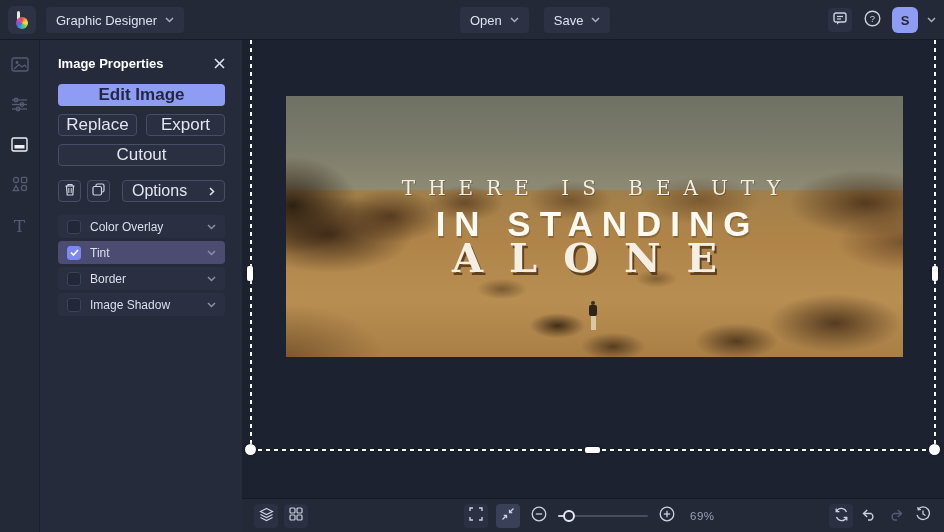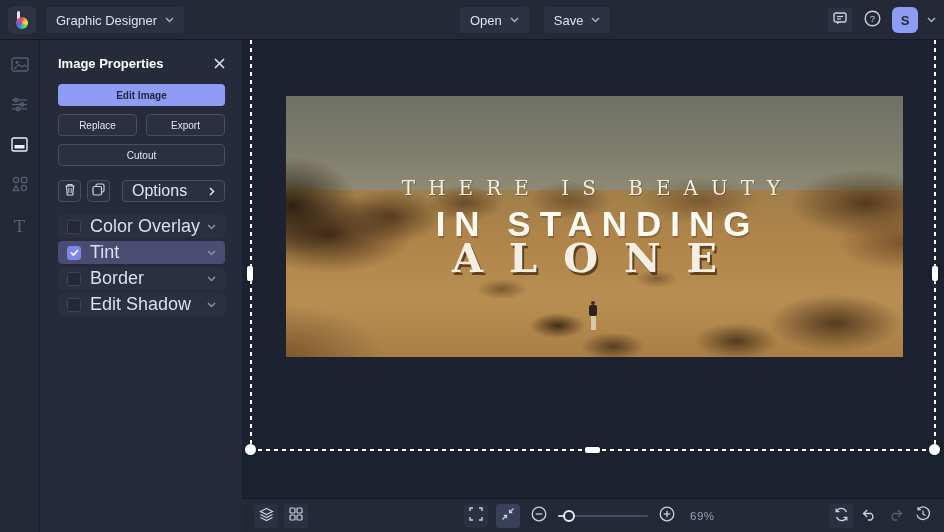--- a/index.html
+++ b/index.html
@@ -31,37 +31,37 @@
   .rail { width:40px; background:#242938; border-right:1px solid #1b1f2d; display:flex; flex-direction:column; align-items:center; padding-top:13px; gap:14px; flex:0 0 40px; }
   .rail-item { width:26px; height:26px; display:flex; align-items:center; justify-content:center; color:#565c72; cursor:pointer; }
   .rail-item.active { color:#eef0f7; }
   .rail-item .t-glyph { font-family:"DejaVu Serif", serif; font-size:17px; line-height:1; }
 
   
   .panel { width:202px; background:#262b3c; position:relative; flex:0 0 202px; padding:0 17px 0 18px; }
   .panel-head { display:flex; align-items:center; justify-content:space-between; margin-top:14px; height:18px; }
   .panel-title { font-size:13px; font-weight:bold; color:#ffffff; }
   .close-x { color:#dfe3f0; cursor:pointer; display:flex; }
-  .btn { border-radius:4px; display:flex; align-items:center; justify-content:center; font-size:10px; cursor:pointer; }
+  .btn { border-radius:4px; display:flex; align-items:center; justify-content:center; font-size:17px; cursor:pointer; }
   .btn-accent { background:#8f9cf3; color:#232741; font-weight:bold; height:22px; margin-top:12px; }
   .btn-ghost { background:#2a2f41; border:1px solid #474d66; color:#e2e5f0; height:22px; }
   .btn-row { display:flex; gap:9px; margin-top:8px; }
   .btn-row .btn-ghost { flex:1; }
   .full { width:100%; margin-top:8px; }
   .tools-row { display:flex; align-items:center; gap:6px; margin-top:14px; }
   .sq-btn { width:23px; height:22px; background:#2a2f41; border:1px solid #474d66; border-radius:4px; display:flex; align-items:center; justify-content:center; color:#cfd4e4; cursor:pointer; }
   .options-btn { flex:1; height:22px; background:#2a2f41; border:1px solid #474d66; border-radius:4px; display:flex; align-items:center; justify-content:space-between; padding:0 9px; font-size:16px; color:#e2e5f0; cursor:pointer; margin-left:6px; }
   .props { margin-top:13px; display:flex; flex-direction:column; gap:3px; }
   .prop-row { height:23px; background:#2a2f41; border-radius:4px; display:flex; align-items:center; padding:0 9px; cursor:pointer; }
   .prop-row.active { background:#4c4b72; }
   .check { width:14px; height:14px; border-radius:3px; background:#232838; border:1px solid #3c4257; margin-right:9px; display:flex; align-items:center; justify-content:center; color:#fff; }
   .check svg { display:none; }
   .check.checked { background:#7b89ef; border-color:#7b89ef; }
   .check.checked svg { display:block; }
-  .prop-label { flex:1; font-size:18px; color:#dcdfec; }
+  .prop-label { flex:1; font-size:12px; color:#dcdfec; }
   .prop-chev { color:#8b90a5; display:flex; }
 
   
   .main { flex:1; display:flex; flex-direction:column; min-width:0; }
   .canvas { position:relative; height:458px; background:#1d2231; overflow:hidden; }
 
   .photo { position:absolute; left:44px; top:56px; width:617px; height:261px; overflow:hidden; cursor:move;
     background:linear-gradient(to bottom, #a07f4a 36%, #b08449 55%, #b88e52 78%, #aa7f46 100%); }
   .sky { position:absolute; left:0; top:0; width:100%; height:36%;
     background:linear-gradient(to bottom, #6e7164 0%, #7c7c6b 55%, #8e8b74 100%); }
@@ -321,21 +321,21 @@
           <span class="prop-chev">
             <svg width="9" height="6" viewBox="0 0 9 6">
                 <polyline points="1,1 4.5,4.5 8,1" fill="none" stroke="currentColor" stroke-width="1.5"></polyline>
               </svg>
           </span>
         </div>
         <div class="prop-row">
           <span class="check">
             
           </span>
-          <span class="prop-label">Edit Shadow</span>
+          <span class="prop-label">Image Shadow</span>
           <span class="prop-chev">
             <svg width="9" height="6" viewBox="0 0 9 6">
                 <polyline points="1,1 4.5,4.5 8,1" fill="none" stroke="currentColor" stroke-width="1.5"></polyline>
               </svg>
           </span>
         </div>
       </div>
     </div>
 
     <div class="main">

